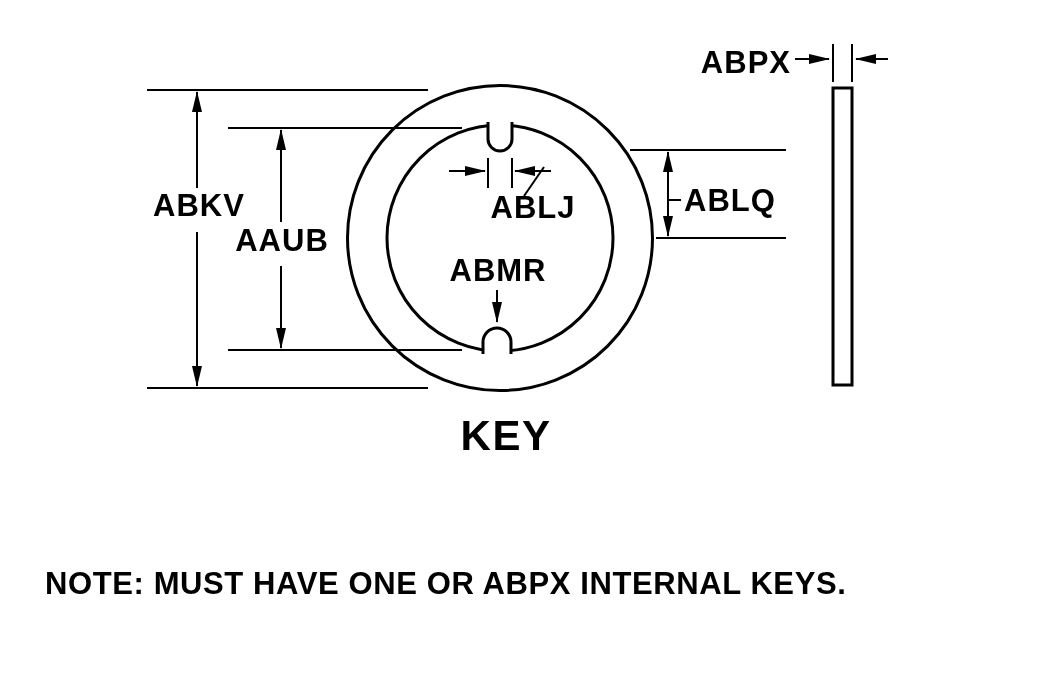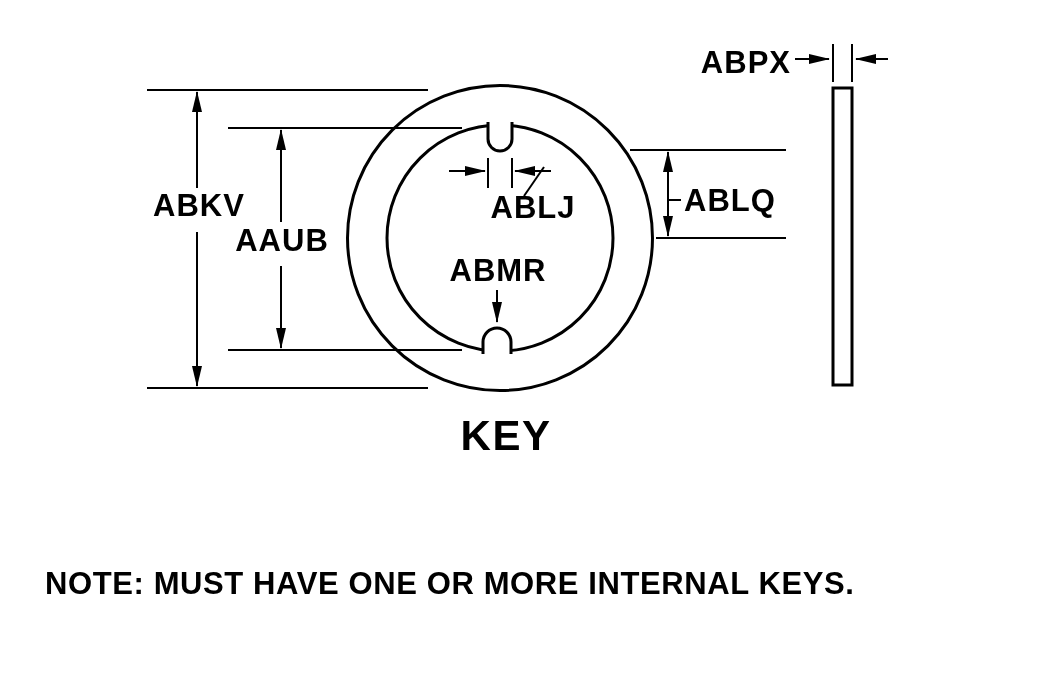--- a/index.html
+++ b/index.html
@@ -110,19 +110,19 @@
     </g>
 
     <g>
       <rect class="shape" x="833" y="88" width="19" height="297"></rect>
     </g>
 
     <text class="title-label" x="506" y="450" text-anchor="middle">KEY</text>
   </svg>
 
   <div class="notes">
-    <div>NOTE: MUST HAVE ONE OR MORE INTERNAL KEYS.</div>
+    <div>NOTE: MUST HAVE ONE OR ABPX INTERNAL KEYS.</div>
     
     
     
   </div>
 
 </div>
 
 </body></html>

